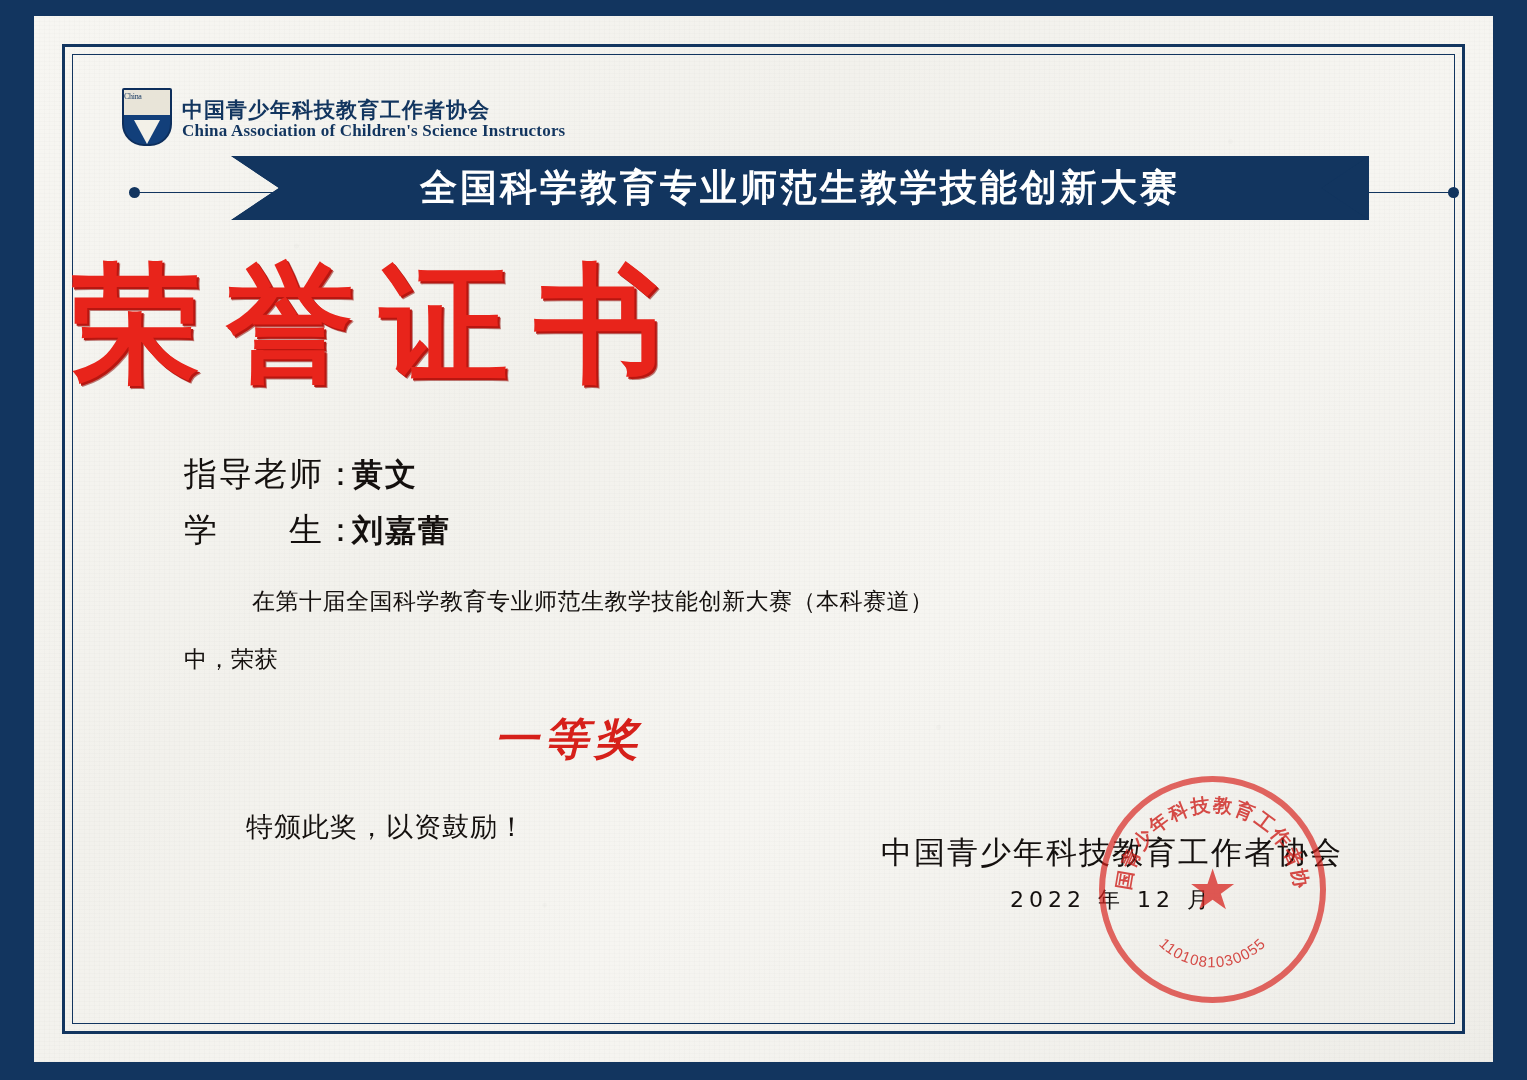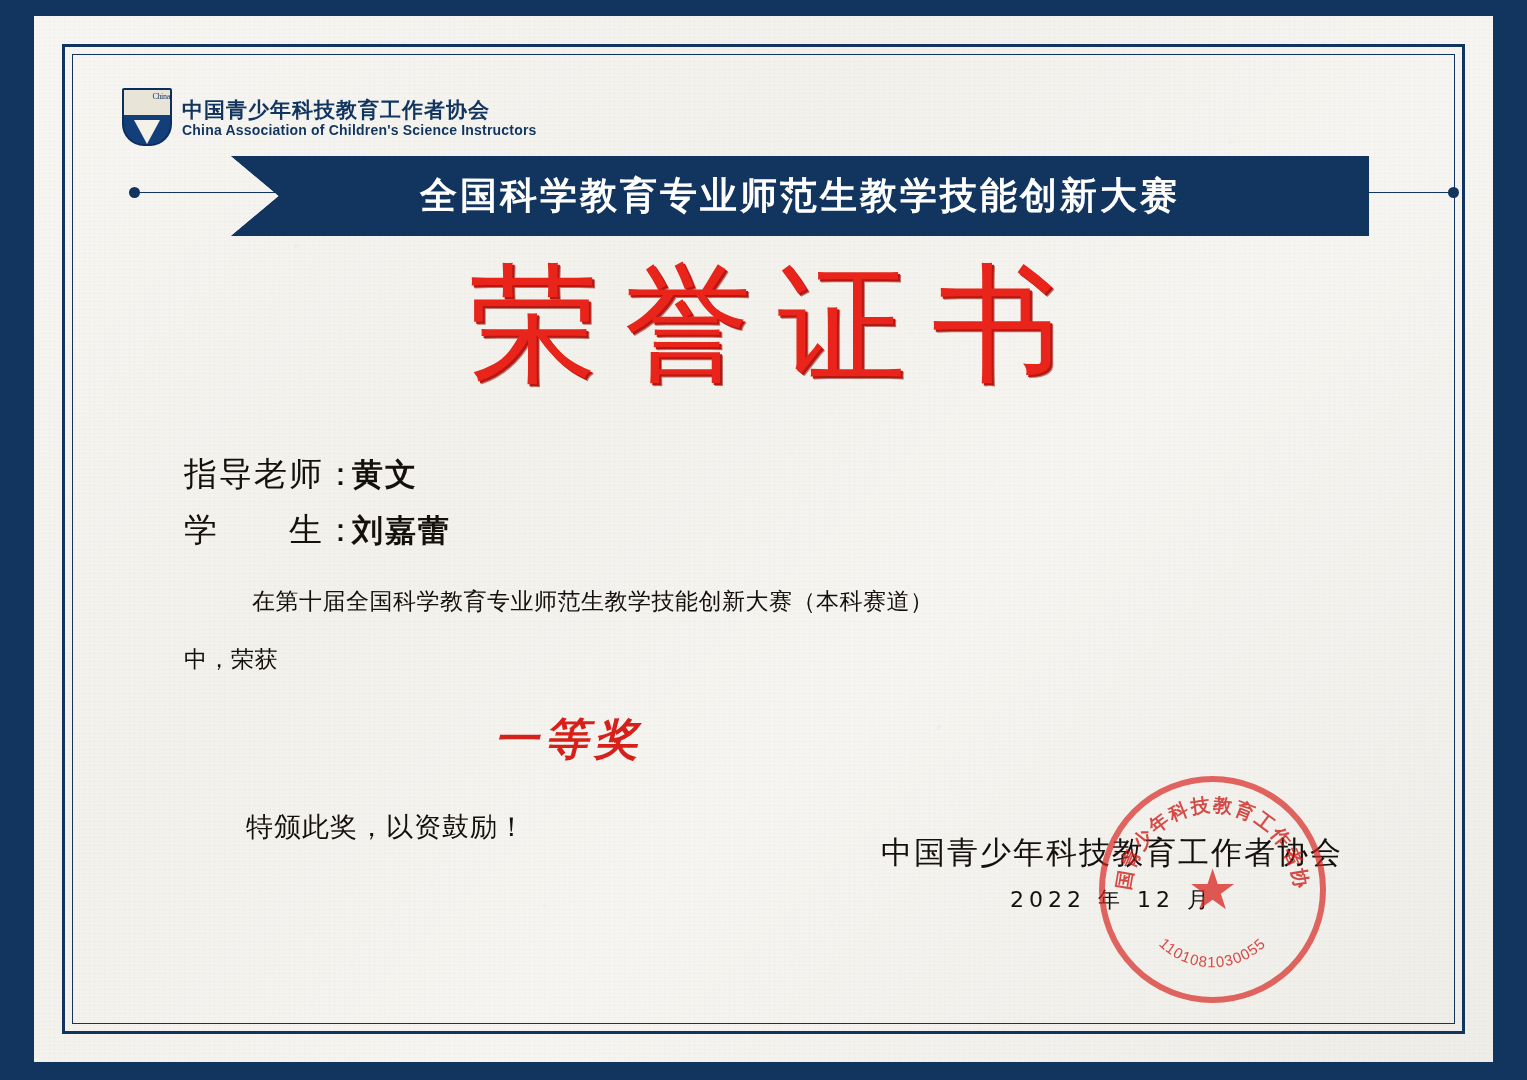--- a/index.html
+++ b/index.html
@@ -87,21 +87,21 @@
     align-items: center;
     justify-content: flex-start;
     overflow: hidden;
   }
   .assoc-emblem .band {
     width: 100%;
     height: 31px;
     background: #e8e4d8;
     font-size: 8px;
     line-height: 13px;
-    text-align: right;
+    text-align: left;
     color: #12355f;
     font-family: "Liberation Serif", serif;
     letter-spacing: -0.3px;
   }
   .assoc-emblem .vshape {
     margin-top: 5px;
     width: 0;
     height: 0;
     border-left: 13px solid transparent;
     border-right: 13px solid transparent;
@@ -114,23 +114,23 @@
   }
   .assoc-cn {
     font-family: "DejaVu Sans", sans-serif;
     font-weight: bold;
     font-size: 21px;
     color: #12355f;
     letter-spacing: 1px;
     line-height: 26px;
   }
   .assoc-en {
-    font-family: Liberation Sans, sans-serif;
-    font-weight: bold;
-    font-size: 14px;
+    font-family: Liberation Serif, serif;
+    font-weight: bold;
+    font-size: 17px;
     color: #12355f;
     letter-spacing: 0.2px;
     line-height: 15px;
   }
 
   
   .ribbon-wrap {
     position: absolute;
     left: 95px;
     top: 140px;
@@ -154,21 +154,21 @@
     border-radius: 50%;
   }
   .ribbon-dot.left { left: 0px; }
   .ribbon-dot.right { right: 0px; }
 
   .ribbon {
     position: absolute;
     left: 102px;
     right: 90px;
     top: 0;
-    height: 80px;
+    height: 64px;
     background: #12355f;
     display: flex;
     align-items: center;
     justify-content: center;
     clip-path: polygon(0 0, 100% 0, 100% 100%, 0 100%, 4.2% 50%);
   }
   .ribbon::before {
     content: "";
     position: absolute;
     left: 0; top: 0; bottom: 0; right: 0;
@@ -190,25 +190,25 @@
     font-size: 37px;
     color: #ffffff;
     letter-spacing: 3px;
     white-space: nowrap;
   }
 
   
   .main-title {
     position: absolute;
     top: 238px;
-    left: 1px;
+    left: 12px;
     width: 100%;
-    text-align: center;
-    font-family: "DejaVu Sans", sans-serif;
-    font-weight: normal;
+    text-align: left;
+    font-family: "DejaVu Sans", sans-serif;
+    font-weight: bold;
     font-size: 128px;
     line-height: 140px;
     color: #e8241b;
     letter-spacing: 26px;
     text-indent: 26px;
     text-shadow:
       2px 2px 0 #b81610,
       3px 3px 0 rgba(140,14,10,0.55);
   }
 

